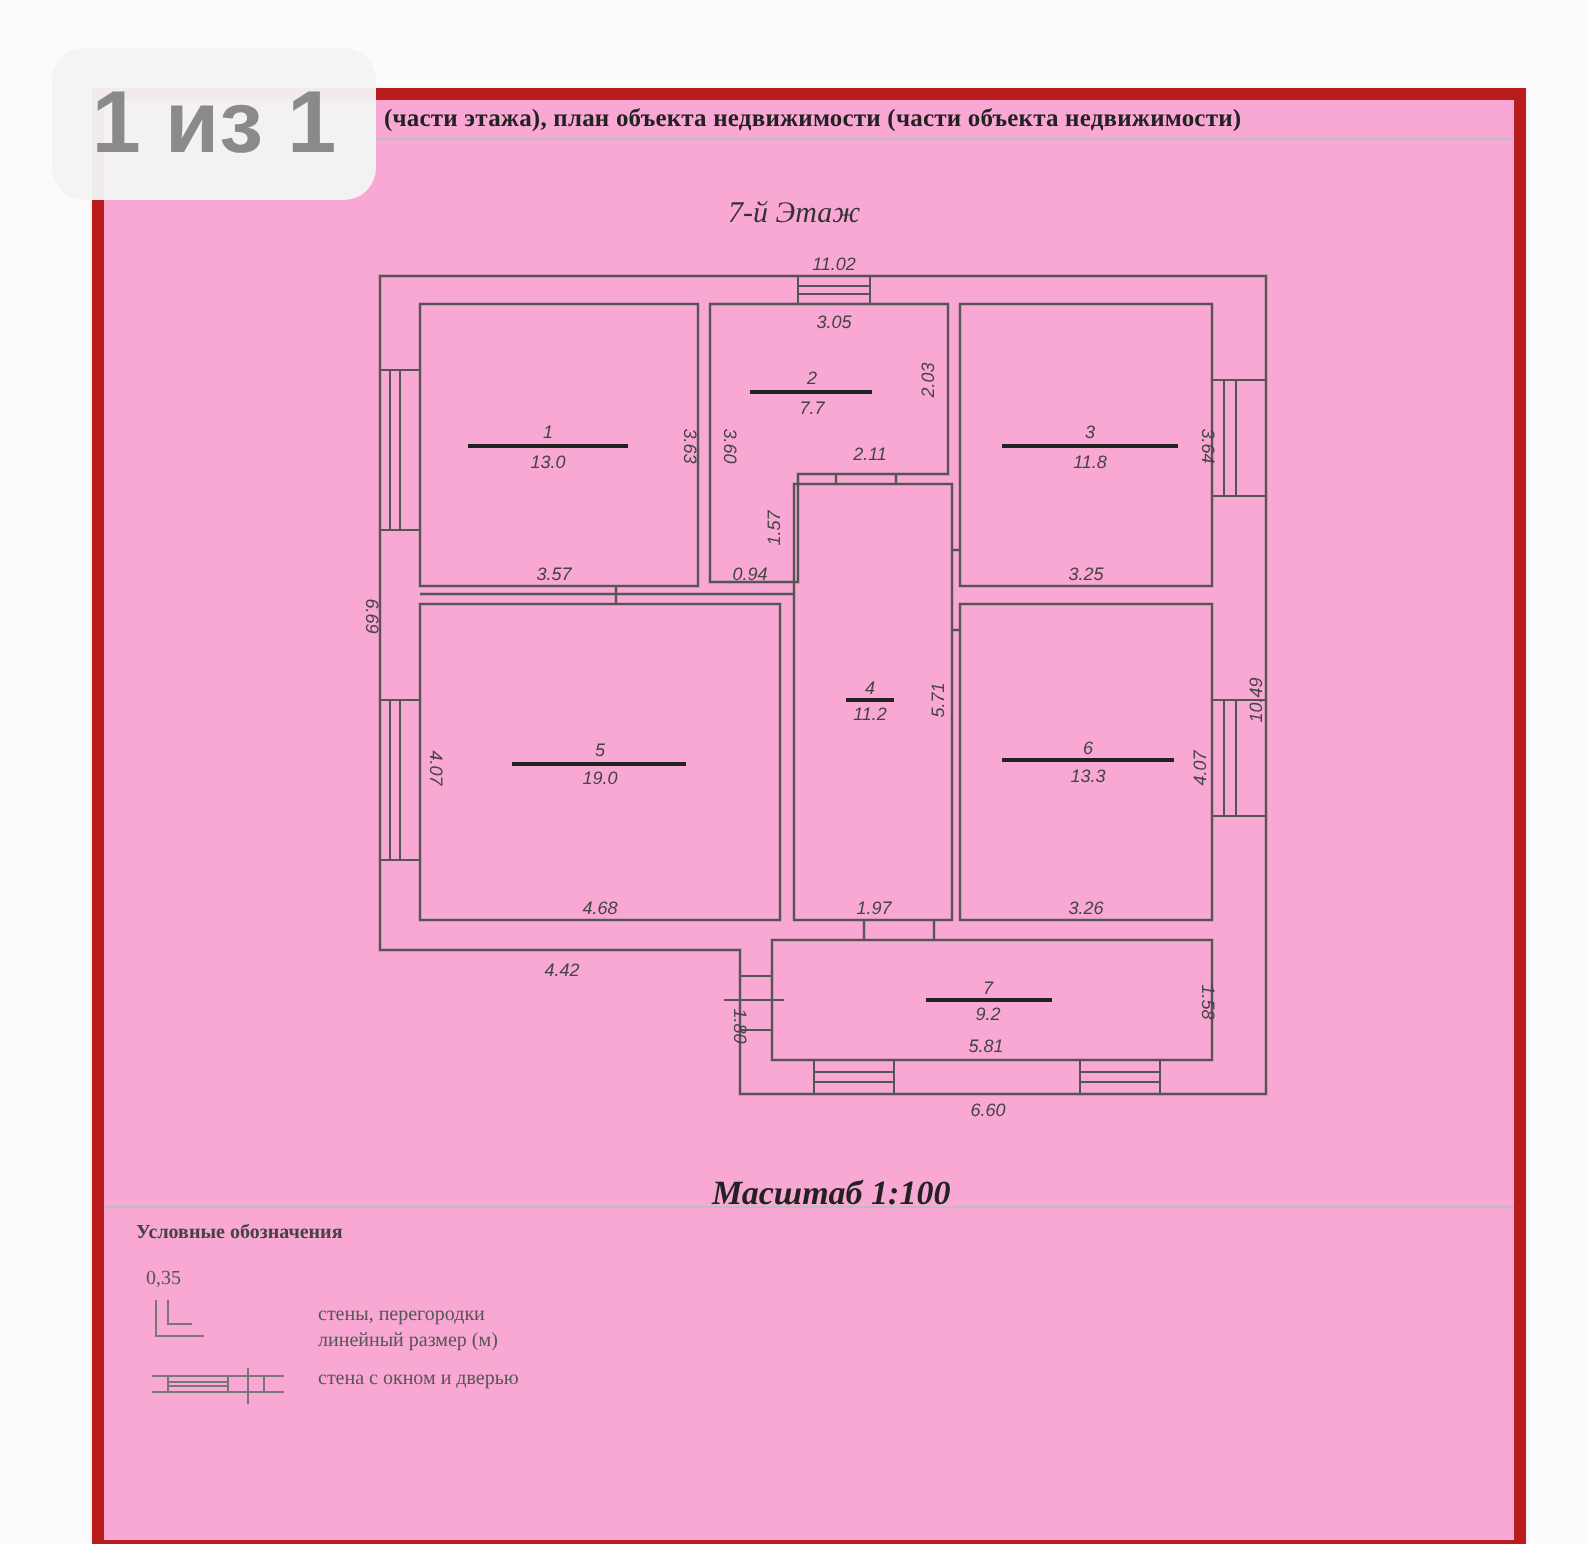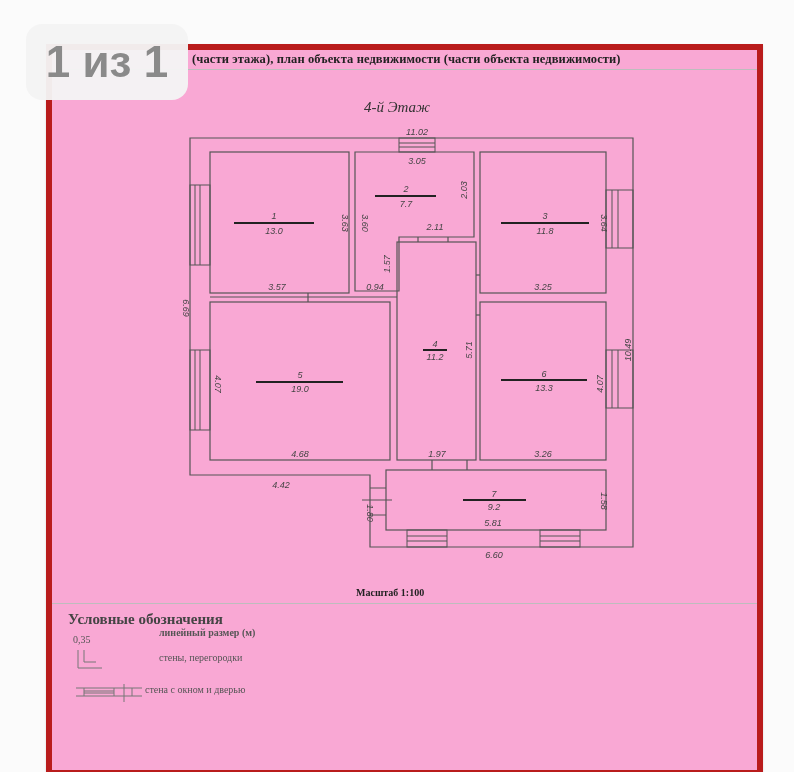--- a/index.html
+++ b/index.html
@@ -17,42 +17,42 @@
   }
   .header-text {
     position:absolute; left:140px; top:2px; font-size:12.5px; font-weight:bold; color:#222;
     white-space:nowrap; letter-spacing:0.1px;
   }
   .floor-title {
     position:absolute; left:312px; top:49px; font-size:15px; font-style:italic; color:#333;
   }
   .plan { position:absolute; left:0; top:0; }
   .scale-label {
-    position:absolute; left:304px; top:537px; font-size:10px; font-weight:bold; color:#222;
+    position:absolute; left:304px; top:537px; font-size:17px; font-weight:bold; color:#222;font-style:italic;
   }
   .divider { position:absolute; left:0; top:553px; width:705px; height:1px; background:#bdbdbd; }
-  .legend-title { position:absolute; left:16px; top:561px; font-size:15px; font-weight:bold; color:#444; }
+  .legend-title { position:absolute; left:16px; top:561px; font-size:10px; font-weight:bold; color:#444; }
   .legend-row { position:absolute; font-size:10px; color:#555; white-space:nowrap; }
   .page-badge {
     position:absolute; left:26px; top:24px; width:162px; height:76px;
     background:rgba(244,244,244,0.96); border-radius:16px;
     display:flex; align-items:center; justify-content:center;
     font-family:"Liberation Sans", sans-serif; font-size:44px; font-weight:bold; color:#8a8a8a;
   }
   svg text { font-family:"Liberation Sans", sans-serif; font-style:italic; fill:#444; }
 </style>
 </head>
 <body>
 
 <div class="page">
   <div class="header-row">
     <span class="header-text">(части этажа), план объекта недвижимости (части объекта недвижимости)</span>
   </div>
 
-  <div class="floor-title">4-й Этаж</div>
+  <div class="floor-title">7-й Этаж</div>
 
   <svg class="plan" width="705" height="540" viewBox="0 0 705 540">
     <g fill="none" stroke="#555" stroke-width="1.2">
 
       <path d="M138 88 H581 V497 H318 V425 H138 Z"></path>
 
       <rect x="158" y="102" width="139" height="141"></rect>
 
       <path d="M303 102 H422 V187 H347 V241 H303 Z"></path>
 
@@ -162,34 +162,34 @@
       <text transform="translate(579,300) rotate(-90)">10.49</text>
       <text transform="translate(315,463) rotate(90)">1.80</text>
     </g>
   </svg>
 
   <div class="scale-label">Масштаб 1:100</div>
   <div class="divider"></div>
 
   <div class="legend-title">Условные обозначения</div>
   <div class="legend-row" style="left:21px; top:584px;">0,35</div>
-  <div class="legend-row" style="left:107px; top:577px;font-weight:bold;">линейный размер (м)</div>
+  <div class="legend-row" style="left:107px; top:615px;">линейный размер (м)</div>
   <svg style="position:absolute; left:24px; top:598px;" width="30" height="22">
     <path d="M2 2 V20 H26" fill="none" stroke="#777" stroke-width="1"></path>
     <path d="M8 2 V14 H20" fill="none" stroke="#777" stroke-width="1"></path>
   </svg>
   <div class="legend-row" style="left:107px; top:602px;text-align:center;">стены, перегородки</div>
   <svg style="position:absolute; left:22px; top:630px;" width="70" height="24">
     <g stroke="#777" stroke-width="1" fill="none">
       <line x1="2" y1="8" x2="68" y2="8"></line>
         <line x1="2" y1="16" x2="68" y2="16"></line>
       <line x1="10" y1="11" x2="40" y2="11"></line>
         <line x1="10" y1="13" x2="40" y2="13"></line>
       <line x1="10" y1="8" x2="10" y2="16"></line>
         <line x1="40" y1="8" x2="40" y2="16"></line>
       <line x1="50" y1="4" x2="50" y2="22"></line>
         <line x1="58" y1="8" x2="58" y2="16"></line>
     </g>
   </svg>
-  <div class="legend-row" style="left:93px; top:634px;">стена с окном и дверью</div>
+  <div class="legend-row" style="left:107px; top:634px;">стена с окном и дверью</div>
 </div>
 
 <div class="page-badge">1 из 1</div>
 
 </body></html>

